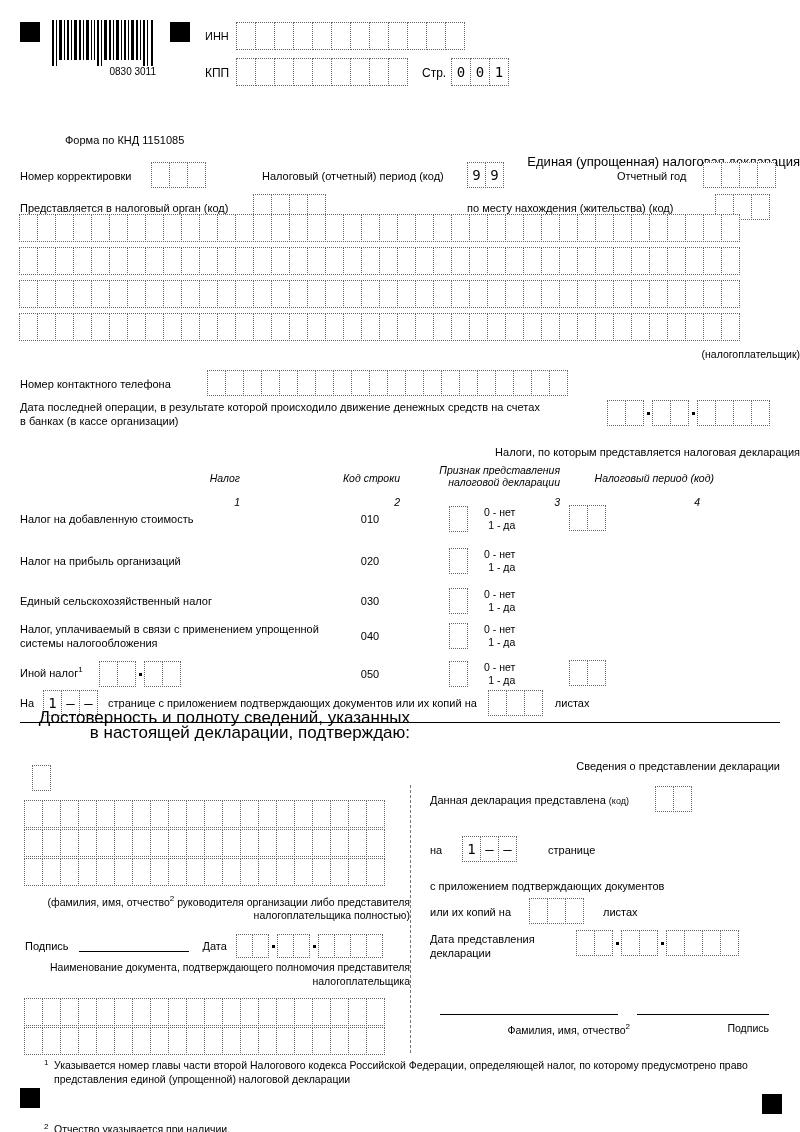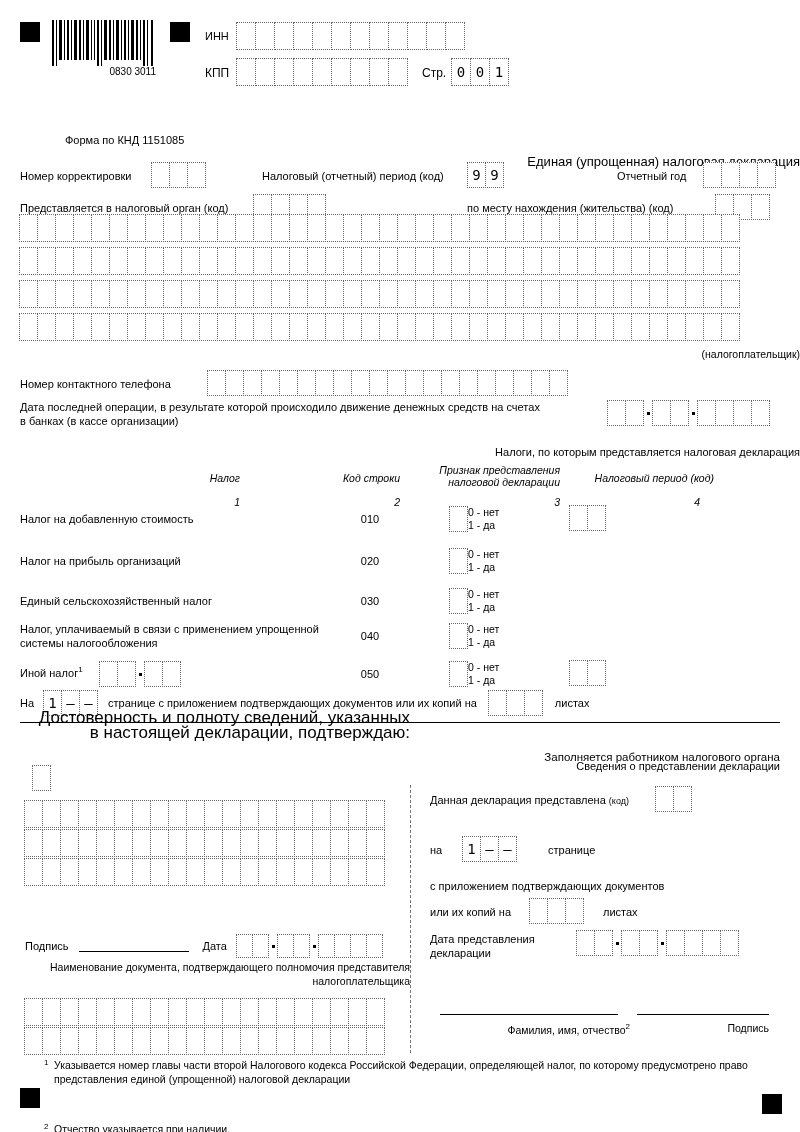--- a/index.html
+++ b/index.html
@@ -28,21 +28,21 @@
   .w17 .cell { width:17px; height:24px; }
   .grid .cell { width:19px; height:28px; }
   .dotsep { width:3px; height:3px; background:#000; margin:0 3px; flex:0 0 auto; }
   .hr { border-top:1.5px solid #000; }
   .sigline { border-top:1px solid #000; }
   .underline { border-bottom:1px solid #000; }
   .vdash { border-left:1px dashed #777; }
   .taxrow { position:absolute; left:20px; width:760px; display:flex; align-items:center; }
   .t-name { width:310px; }
   .t-code { width:80px; text-align:center; }
-  .t-sign { width:160px; padding-left:40px; display:flex; align-items:center; gap:0; }
+  .t-sign { width:160px; padding-left:40px; display:flex; align-items:center; gap:16px;text-align:right; }
   .t-opts { font-size:10.5px; line-height:13px; }
   .t-period { width:60px; }
   sup { font-size:8px; }
   .fn { position:relative; padding-left:12px; font-size:10.5px; line-height:14px; }
   .fn sup { position:absolute; left:2px; top:-2px; }
   .optlines { font-size:10.5px; line-height:14px; }
 </style>
 </head>
 <body>
 
@@ -565,20 +565,23 @@
       <span class="cell"></span>
       <span class="cell"></span>
       <span class="cell"></span>
       <span class="cell"></span>
       <span class="cell"></span>
       <span class="cell"></span>
       <span class="cell"></span>
       <span class="cell"></span>
     </div>
 
+  <div class="abs ctr sm" style="left:20px;top:892px;width:390px;line-height:13px">
+    <span>(фамилия, имя, отчество</span><sup>2</sup><span> руководителя организации либо представителя налогоплательщика полностью)</span>
+  </div>
 
   <div class="abs" style="left:25px;top:934px;display:flex;align-items:center">
     <span>Подпись</span>
     <span class="underline" style="width:110px;height:12px;margin:0 14px 0 10px"></span>
     <span>Дата</span>
     <span class="cells w17" style="margin-left:10px">
       <span class="cells w17">
           <span class="cell"></span>
           <span class="cell"></span>
         </span>
@@ -636,21 +639,20 @@
       <span class="cell"></span>
       <span class="cell"></span>
       <span class="cell"></span>
       <span class="cell"></span>
       <span class="cell"></span>
       <span class="cell"></span>
       <span class="cell"></span>
       <span class="cell"></span>
     </div>
 
-  <div class="abs bold ctr" style="left:420px;top:737px;width:360px;font-size:11.5px">Заполняется работником налогового органа</div>
   <div class="abs ctr" style="left:420px;top:760px;width:360px">Сведения о представлении декларации</div>
 
   <div class="abs" style="left:430px;top:794px">
     <span>Данная декларация представлена</span>
     <span class="xs">(код)</span>
   </div>
   <div class="abs cells" style="left:656px;top:786px">
       <span class="cell"></span>
       <span class="cell"></span>
     </div>

